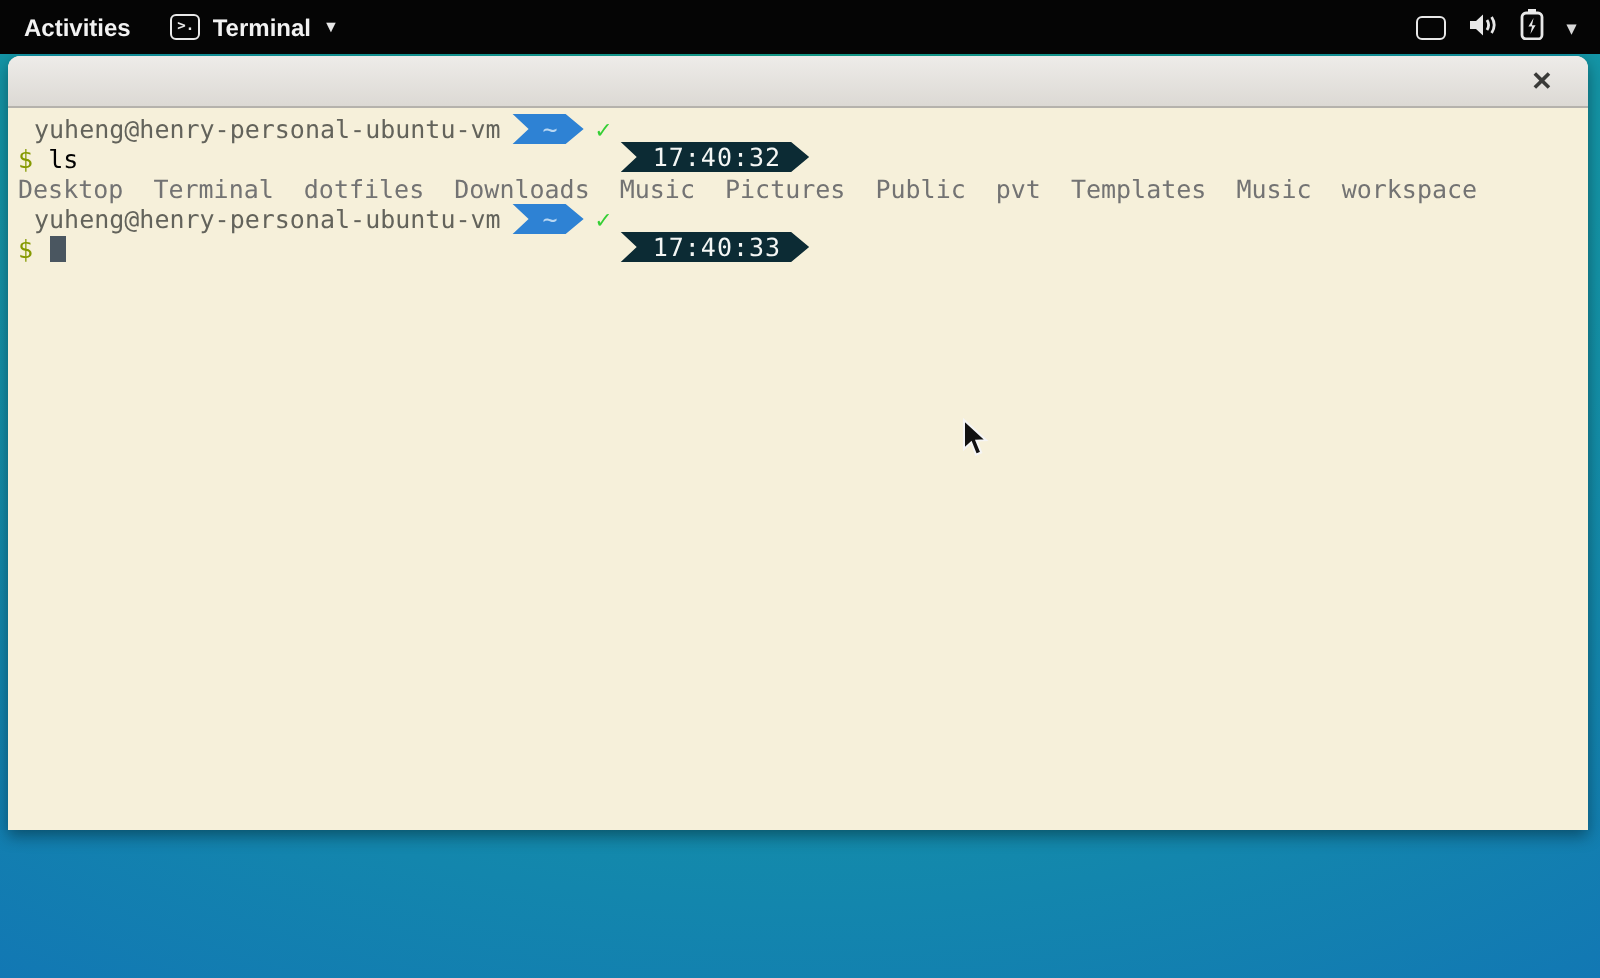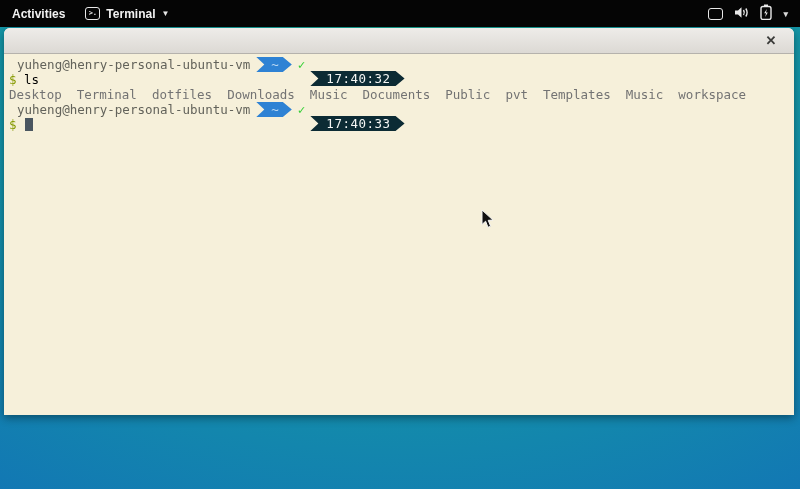--- a/index.html
+++ b/index.html
@@ -136,21 +136,21 @@
       <span class="dollar">$</span><span> </span>
       <span class="cmd">ls</span>
     </div>
 
     <div class="tline">
       <span class="dir">Desktop</span>
       <span class="dir">Terminal</span>
       <span class="dir">dotfiles</span>
       <span class="dir">Downloads</span>
       <span class="dir">Music</span>
-      <span class="dir">Documents</span>
+      <span class="dir">Pictures</span>
       <span class="dir">Public</span>
       <span class="dir">pvt</span>
       <span class="dir">Templates</span>
       <span class="dir">Music</span>
       <span class="dir">workspace</span>
     </div>
 
     <div class="tline prompt-line">
       <span class="p-user">yuheng@henry-personal-ubuntu-vm</span>
       <span class="seg seg-blue">~</span>

